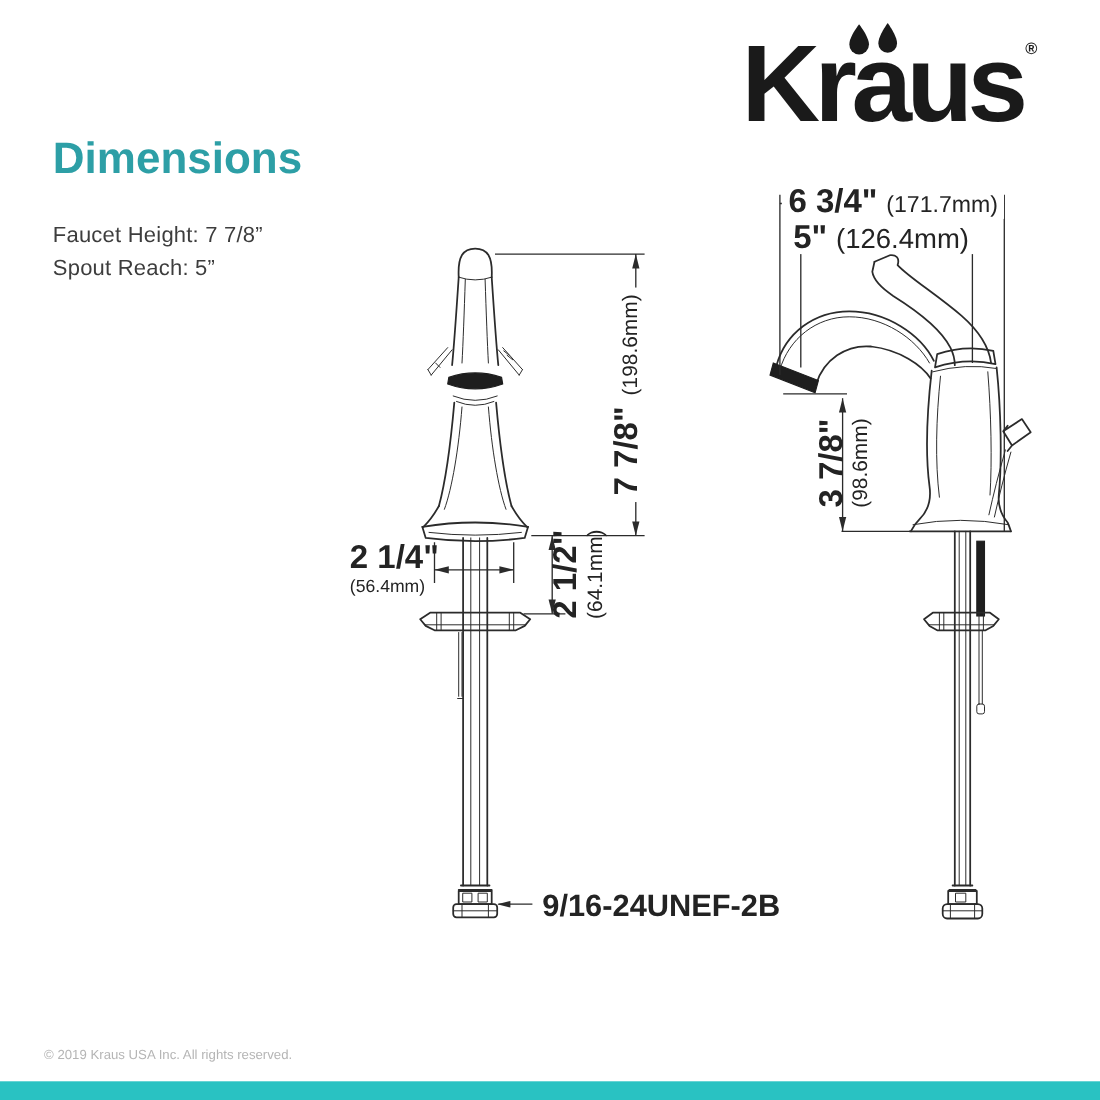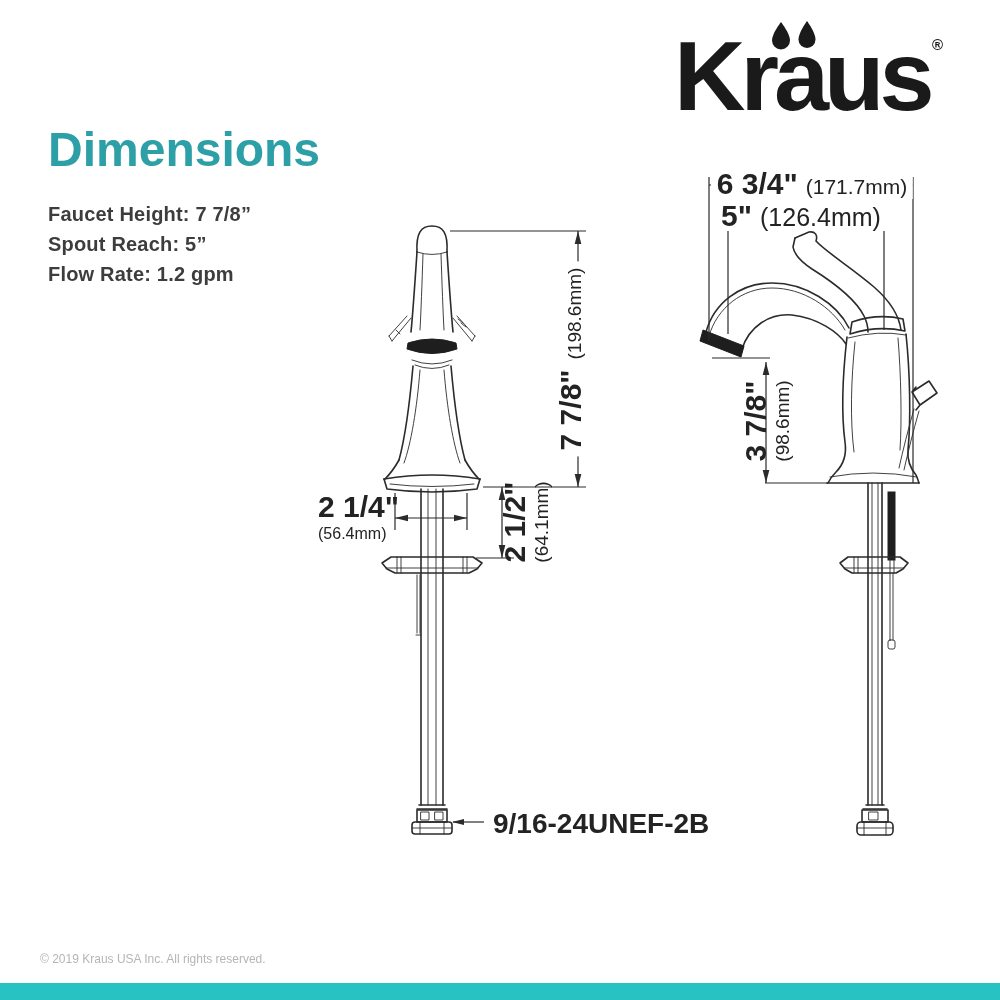--- a/index.html
+++ b/index.html
@@ -4,24 +4,24 @@
 <style>
   html,body{margin:0;padding:0;background:#fff;}
   body{width:1000px;height:1000px;position:relative;overflow:hidden;
        font-family:"Liberation Sans","DejaVu Sans",sans-serif;color:#2b2b2b;}
   
   .logo-text{position:absolute;left:674px;top:26px;font-size:99px;font-weight:700;
              letter-spacing:-5px;line-height:99px;color:var(--logo_black,#1a1a1a);}
   .logo-reg{position:absolute;left:932px;top:36px;font-size:15px;font-weight:700;color:var(--logo_black,#1a1a1a);}
   .logo-drops{position:absolute;left:772px;top:21px;}
   
-  .page-title{position:absolute;left:48px;top:122px;margin:0;font-size:48px;font-weight:700;
+  .page-title{position:absolute;left:48px;top:122px;margin:0;font-size:40px;font-weight:700;
               letter-spacing:0px;color:var(--accent_teal,#2d9fa6);}
   .spec-list{position:absolute;left:48px;top:199px;margin:0;padding:0;list-style:none;}
-  .spec-list li{font-size:20px;font-weight:700;line-height:30px;color:var(--spec_text,#3d3d3d);letter-spacing:.2px;}
+  .spec-list li{font-size:20px;font-weight:400;line-height:30px;color:var(--spec_text,#3d3d3d);letter-spacing:.2px;}
   
   svg.art{position:absolute;left:0;top:0;}
   .ln{fill:none;stroke:var(--ink,#2b2b2b);stroke-width:1.6;stroke-linecap:round;stroke-linejoin:round;}
   .ln-thin{fill:none;stroke:var(--ink,#2b2b2b);stroke-width:0.9;stroke-linecap:round;stroke-linejoin:round;}
   .dim{fill:none;stroke:var(--ink,#2b2b2b);stroke-width:1.2;}
   .fill-dark{fill:#1e1e1e;stroke:#1e1e1e;stroke-width:1;}
   .arrow{fill:var(--ink,#2b2b2b);stroke:none;}
   
   .din{font-size:30px;font-weight:700;line-height:30px;color:#232323;}
   .dmm{font-size:16px;font-weight:400;line-height:24px;color:#232323;}
@@ -139,21 +139,20 @@
 <svg class="logo-drops" width="46" height="30" viewBox="0 0 46 30">
   <path fill="#1a1a1a" d="M9,1 C9,1 0,12.5 0,19.5 a9,9 0 0 0 18,0 C18,12.5 9,1 9,1 Z"></path>
   <path fill="#1a1a1a" d="M35,0 C35,0 26.5,11.5 26.5,18.5 a8.5,8.5 0 0 0 17,0 C43.5,11.5 35,0 35,0 Z"></path>
 </svg>
 <span class="logo-reg">®</span>
 
 <h1 class="page-title">Dimensions</h1>
 <ul class="spec-list">
   <li>Faucet Height: 7 7/8”</li>
   <li>Spout Reach: 5”</li>
-  <li>Flow Rate: 1.2 gpm</li>
 </ul>
 
 <div class="vrow" style="left:571px;top:359px;">
   <span class="din">7 7/8"</span>
   <span class="dmm" style="font-size:19px;">(198.6mm)</span>
 </div>
 
 <div class="dim-stack" style="left:318px;top:492px;">
   <div class="din">2 1/4"</div>
   <div class="dmm">(56.4mm)</div>

